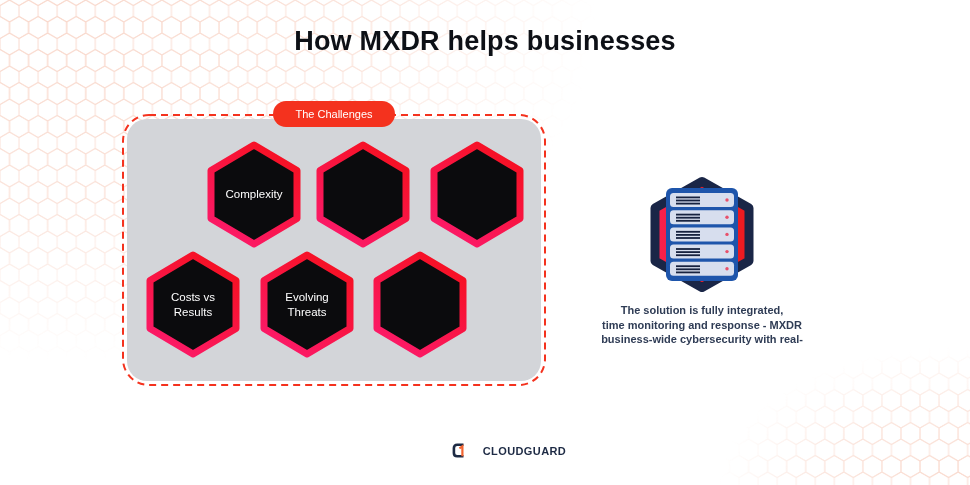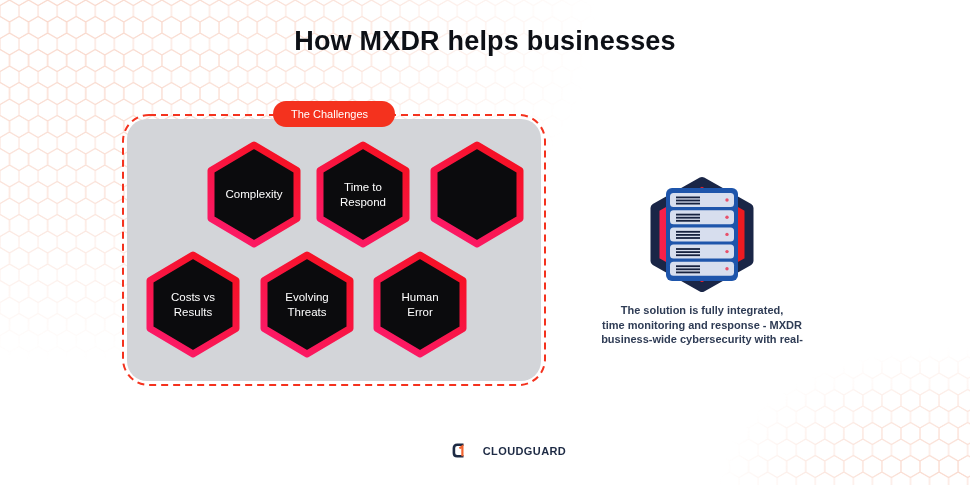--- a/index.html
+++ b/index.html
@@ -16,21 +16,21 @@
   }
   .panel { position:absolute; }
   .panel-gray {
     position:absolute; left:5px; top:5px; right:5px; bottom:5px;
     background:#d3d5d9; border-radius:20px;
   }
   .panel-border { position:absolute; left:0; top:0; }
   .badge {
     position:absolute; top:-13px; left:50%; transform:translateX(-50%);
     height:26px; min-width:122px; padding:0 18px; border-radius:14px;
-    display:flex; align-items:center; justify-content:flex-start;
+    display:flex; align-items:center; justify-content:center;
     color:#ffffff; font-size:11px; font-weight:500; white-space:nowrap; z-index:3;
   }
   .badge-red   { background:#f4321e; }
   .badge-green { background:#12df6c; }
   .hex { position:absolute; width:96px; height:107px; }
   .hex svg { position:absolute; left:0; top:0; }
   .hex-label {
     position:absolute; left:8px; top:8px; right:8px; bottom:8px;
     display:flex; flex-direction:column; align-items:center; justify-content:center;
     color:#ffffff; font-size:11.5px; font-weight:400; line-height:1.3; text-align:center;
@@ -131,24 +131,20 @@
   <div class="hex" style="left:315px;top:141px">
     <svg width="96" height="107" viewBox="0 0 96 107">
       <defs>
           <linearGradient id="hxg2" x1="0.8" y1="0" x2="0.2" y2="1">
         <stop offset="0%" stop-color="#f6101f"></stop>
             <stop offset="100%" stop-color="#fc1a6b"></stop>
           </linearGradient>
         </defs>
       <polygon points="48,4 91,29.5 91,77.5 48,103 5,77.5 5,29.5" fill="#0b0b0d" stroke="url(#hxg2)" stroke-width="7" stroke-linejoin="round"></polygon>
     </svg>
-    <div class="hex-label">
-      <div>Time to</div>
-      <div>Respond</div>
-    </div>
   </div>
 
   <div class="hex" style="left:429px;top:141px">
     <svg width="96" height="107" viewBox="0 0 96 107">
       <defs>
           <linearGradient id="hxg3" x1="0.8" y1="0" x2="0.2" y2="1">
         <stop offset="0%" stop-color="#f6101f"></stop>
             <stop offset="100%" stop-color="#fc1a6b"></stop>
           </linearGradient>
         </defs>
@@ -191,24 +187,20 @@
   <div class="hex" style="left:372px;top:251px">
     <svg width="96" height="107" viewBox="0 0 96 107">
       <defs>
           <linearGradient id="hxg6" x1="0.8" y1="0" x2="0.2" y2="1">
         <stop offset="0%" stop-color="#f6101f"></stop>
             <stop offset="100%" stop-color="#fc1a6b"></stop>
           </linearGradient>
         </defs>
       <polygon points="48,4 91,29.5 91,77.5 48,103 5,77.5 5,29.5" fill="#0b0b0d" stroke="url(#hxg6)" stroke-width="7" stroke-linejoin="round"></polygon>
     </svg>
-    <div class="hex-label">
-      <div>Human</div>
-      <div>Error</div>
-    </div>
   </div>
 
 
   <svg class="solution-icon" viewBox="0 0 104 117">
     <defs>
       <linearGradient id="sg1" x1="0" y1="0" x2="1" y2="0">
         <stop offset="0%" stop-color="#fb2150"></stop>
         <stop offset="60%" stop-color="#ee1b21"></stop>
       </linearGradient>
     </defs>

